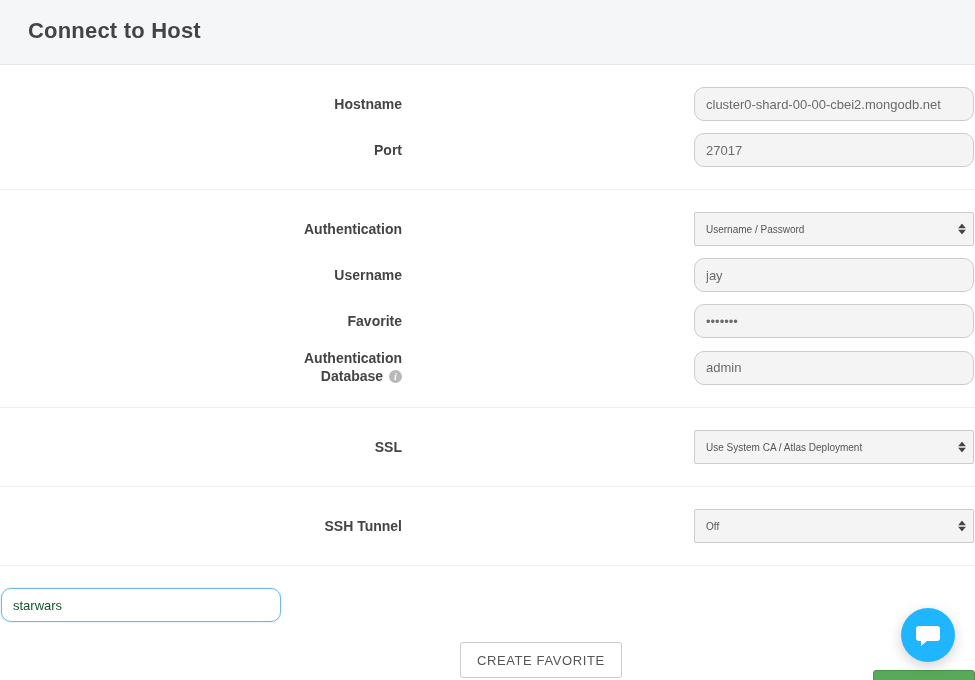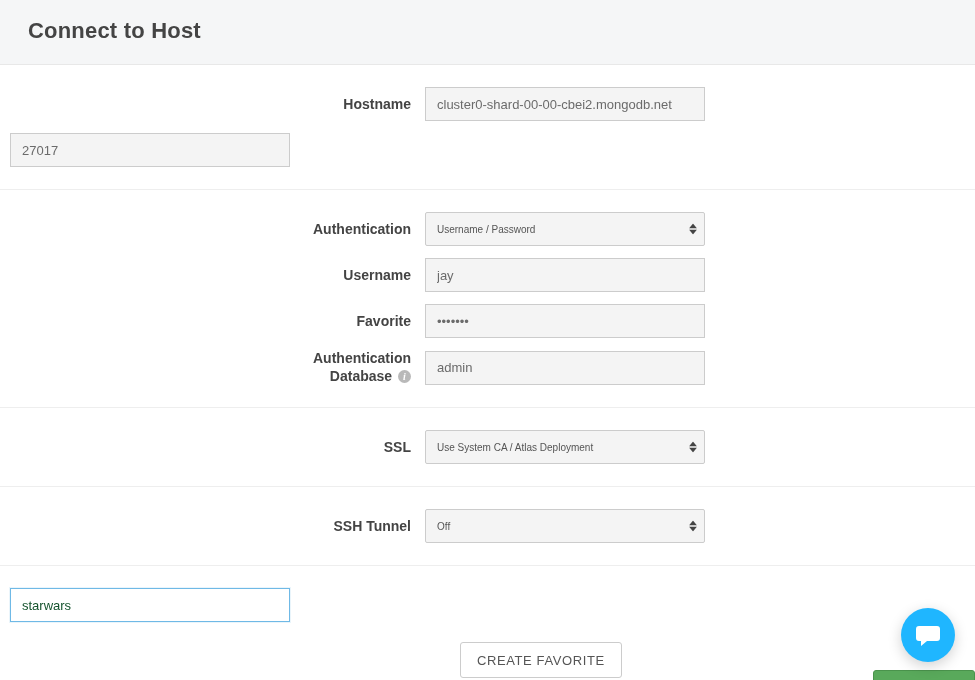--- a/index.html
+++ b/index.html
@@ -23,21 +23,22 @@
       letter-spacing: 0.2px;
     }
     .form-section {
       border-bottom: 1px solid #eee;
       padding: 16px 0;
     }
     .form-section.last { border-bottom: none; padding-bottom: 0; }
     .form-row {
       display: flex;
       align-items: center;
-      padding: 6px 10px;
+      padding: 6px 1px;
+      justify-content: space-between;
     }
     .label-col {
       width: 415px;
       text-align: right;
       padding-right: 14px;
       font-size: 14px;
       color: #444;
       font-weight: 600;
       line-height: 1.2;
     }
@@ -59,21 +60,21 @@
       vertical-align: middle;
     }
     input[type="text"], input[type="password"] {
       width: 100%;
       height: 34px;
       border: 1px solid #ccc;
       background: #f4f4f4;
       padding: 0 11px;
       font-size: 13px;
       color: #6b6b6b;
-      border-radius: 0;
+      border-radius: 10px;
     }
     input.focused {
       border: 1px solid #6fb9e6;
       background: #fff;
       color: #14532d;
       box-shadow: 0 0 0 1px rgba(111,185,230,0.15);
     }
     .select-wrap {
       position: relative;
       width: 100%;
@@ -149,20 +150,21 @@
 </div>
 
 <div class="form-section">
   <div class="form-row">
     <div class="label-col">Hostname</div>
     <div class="input-col">
       <input type="text" value="cluster0-shard-00-00-cbei2.mongodb.net" style="">
     </div>
   </div>
   <div class="form-row">
+    <div class="label-col">Port</div>
     <div class="input-col">
       <input type="text" value="27017" style="">
     </div>
   </div>
 </div>
 
 <div class="form-section">
   <div class="form-row">
     <div class="label-col">Authentication</div>
     <div class="input-col">

